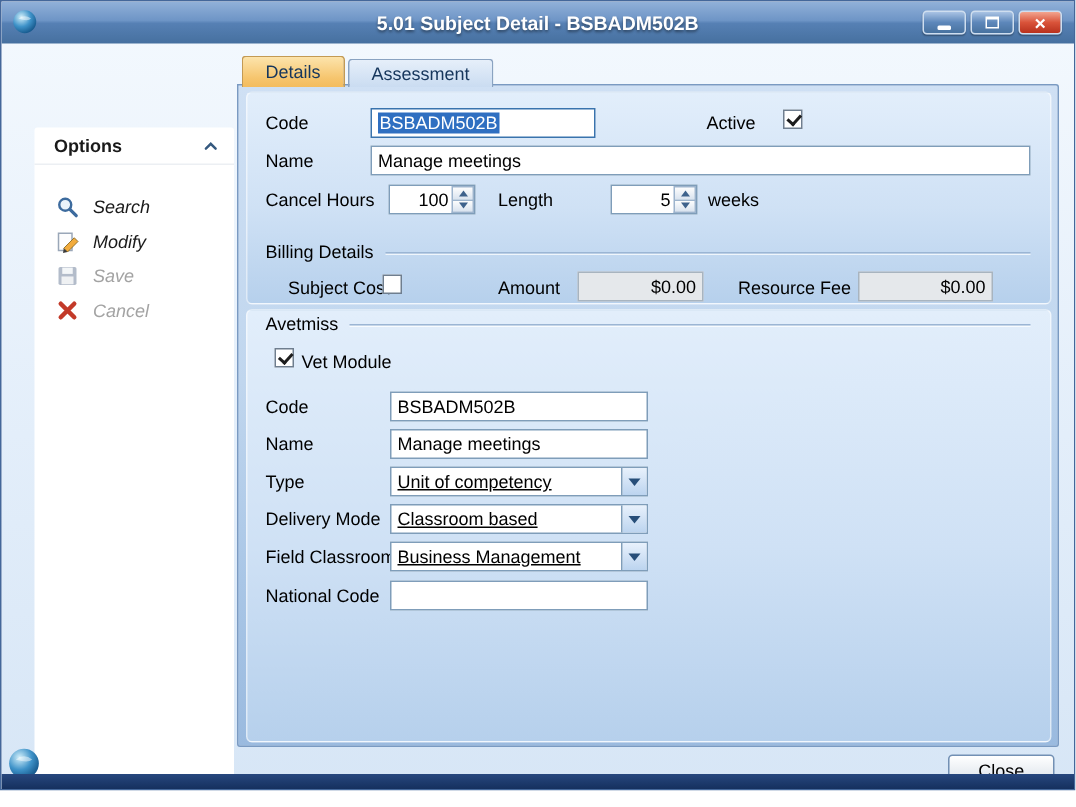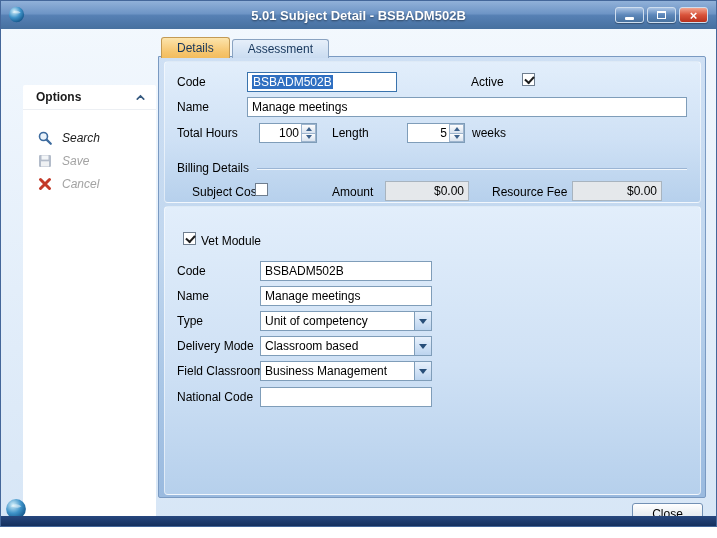--- a/index.html
+++ b/index.html
@@ -69,21 +69,21 @@
   .spin-value { flex:1; font-size:12px; text-align:right; padding:2px 2px 0 0; }
   .spin-btns { width:15px; display:flex; flex-direction:column; }
   .spin-btn { flex:1; display:flex; align-items:center; justify-content:center;
               background:linear-gradient(180deg,#fdfdfd,#d9e3ef); border:1px solid #9db4cd; }
   .spin-btn + .spin-btn { border-top:none; }
   .tri-up { width:0; height:0; border-left:3px solid transparent; border-right:3px solid transparent;
             border-bottom:4px solid #3e628c; }
   .tri-down { width:0; height:0; border-left:3px solid transparent; border-right:3px solid transparent;
               border-top:4px solid #3e628c; }
   .combo { position:absolute; width:172px; height:20px; background:#fff;
-           border:1px solid #7f9db9; display:flex; z-index:2; }
+           border:1px solid #7f9db9; display:flex; z-index:2;text-decoration:underline; }
   .combo-value { flex:1; font-size:12px; padding:2px 4px 0 4px; white-space:nowrap; overflow:hidden; }
   .combo-btn { width:17px; border-left:1px solid #7f9db9; display:flex; align-items:center;
                justify-content:center; background:linear-gradient(180deg,#e8f1fc,#bcd4ef); }
   .combo-btn .tri-down { border-left-width:4px; border-right-width:4px; border-top-width:5px;
                border-top-color:#274e79; }
   .group-header { position:absolute; display:flex; align-items:center; gap:8px; font-size:12px;
                   color:#000; z-index:2; }
   .group-line { flex:1; height:1px; background:#9bb5d4; box-shadow:0 1px 0 rgba(255,255,255,.75); }
   
   .close-btn { position:absolute; left:631px; top:502px; width:71px; height:22px;
@@ -139,20 +139,30 @@
     <div class="sidebar-items">
       <div class="sidebar-item">
         <span class="icon">
           <svg viewBox="0 0 16 16" width="16" height="16">
             <circle cx="6.5" cy="6.5" r="4" fill="#eaf3fb" stroke="#3d6b9e" stroke-width="1.6"></circle>
             <line x1="9.6" y1="9.6" x2="13.8" y2="13.8" stroke="#3d6b9e" stroke-width="2.2" stroke-linecap="round"></line>
           </svg>
         </span>
         <span class="item-label">Search</span>
       </div>
+      <div class="sidebar-item">
+        <span class="icon">
+          <svg viewBox="0 0 16 16" width="16" height="16">
+            <rect x="2" y="2.5" width="9" height="11.5" fill="#fdfdfd" stroke="#9aa7b8" stroke-width="1"></rect>
+            <path d="M5.5 12.5 L12.5 5.5 L15 8 L8 15 Z" fill="#f2ab3c" stroke="#8a6a20" stroke-width="0.6"></path>
+            <path d="M5.5 12.5 L8 15 L5 15.6 Z" fill="#3a3a3a"></path>
+          </svg>
+        </span>
+        <span class="item-label">Modify</span>
+      </div>
       <div class="sidebar-item disabled">
         <span class="icon icon-dim">
           <svg viewBox="0 0 16 16" width="16" height="16">
             <rect x="2" y="2" width="12" height="12" rx="1.2" fill="#6b87b5"></rect>
             <rect x="4.5" y="2.4" width="7" height="4.2" fill="#e9eff6"></rect>
             <rect x="4" y="8.3" width="8" height="5.2" fill="#dfe6ef"></rect>
           </svg>
         </span>
         <span class="item-label">Save</span>
       </div>
@@ -181,21 +191,21 @@
       <span class="sel">BSBADM502B</span>
     </div>
     <div class="lbl" style="left:312px;top:18px">Active</div>
     <div class="checkbox checked" style="left:363px;top:16px"></div>
 
     <div class="lbl" style="left:18px;top:43px">Name</div>
     <div class="input" style="left:88px;top:40px;width:440px">
       <span>Manage meetings</span>
     </div>
 
-    <div class="lbl" style="left:18px;top:69px">Total Hours</div>
+    <div class="lbl" style="left:18px;top:69px">Cancel Hours</div>
     <div class="spinner" style="left:100px;top:66px">
       <div class="spin-value">100</div>
       <div class="spin-btns">
         <div class="spin-btn">
             <span class="tri-up"></span>
           </div>
         <div class="spin-btn">
             <span class="tri-down"></span>
           </div>
       </div>
@@ -222,20 +232,24 @@
     <div class="checkbox" style="left:96px;top:126px"></div>
     <div class="lbl" style="left:173px;top:128px">Amount</div>
     <div class="input disabled" style="left:226px;top:124px;width:84px">
       <span>$0.00</span>
     </div>
     <div class="lbl" style="left:333px;top:128px">Resource Fee</div>
     <div class="input disabled" style="left:413px;top:124px;width:90px">
       <span>$0.00</span>
     </div>
 
+    <div class="group-header" style="left:18px;top:152px;width:510px">
+      <span>Avetmiss</span>
+      <span class="group-line"></span>
+    </div>
     <div class="checkbox checked" style="left:24px;top:175px"></div>
     <div class="lbl" style="left:42px;top:177px">Vet Module</div>
 
     <div class="lbl" style="left:18px;top:207px">Code</div>
     <div class="input" style="left:101px;top:204px;width:172px">
       <span>BSBADM502B</span>
     </div>
 
     <div class="lbl" style="left:18px;top:232px">Name</div>
     <div class="input" style="left:101px;top:229px;width:172px">

